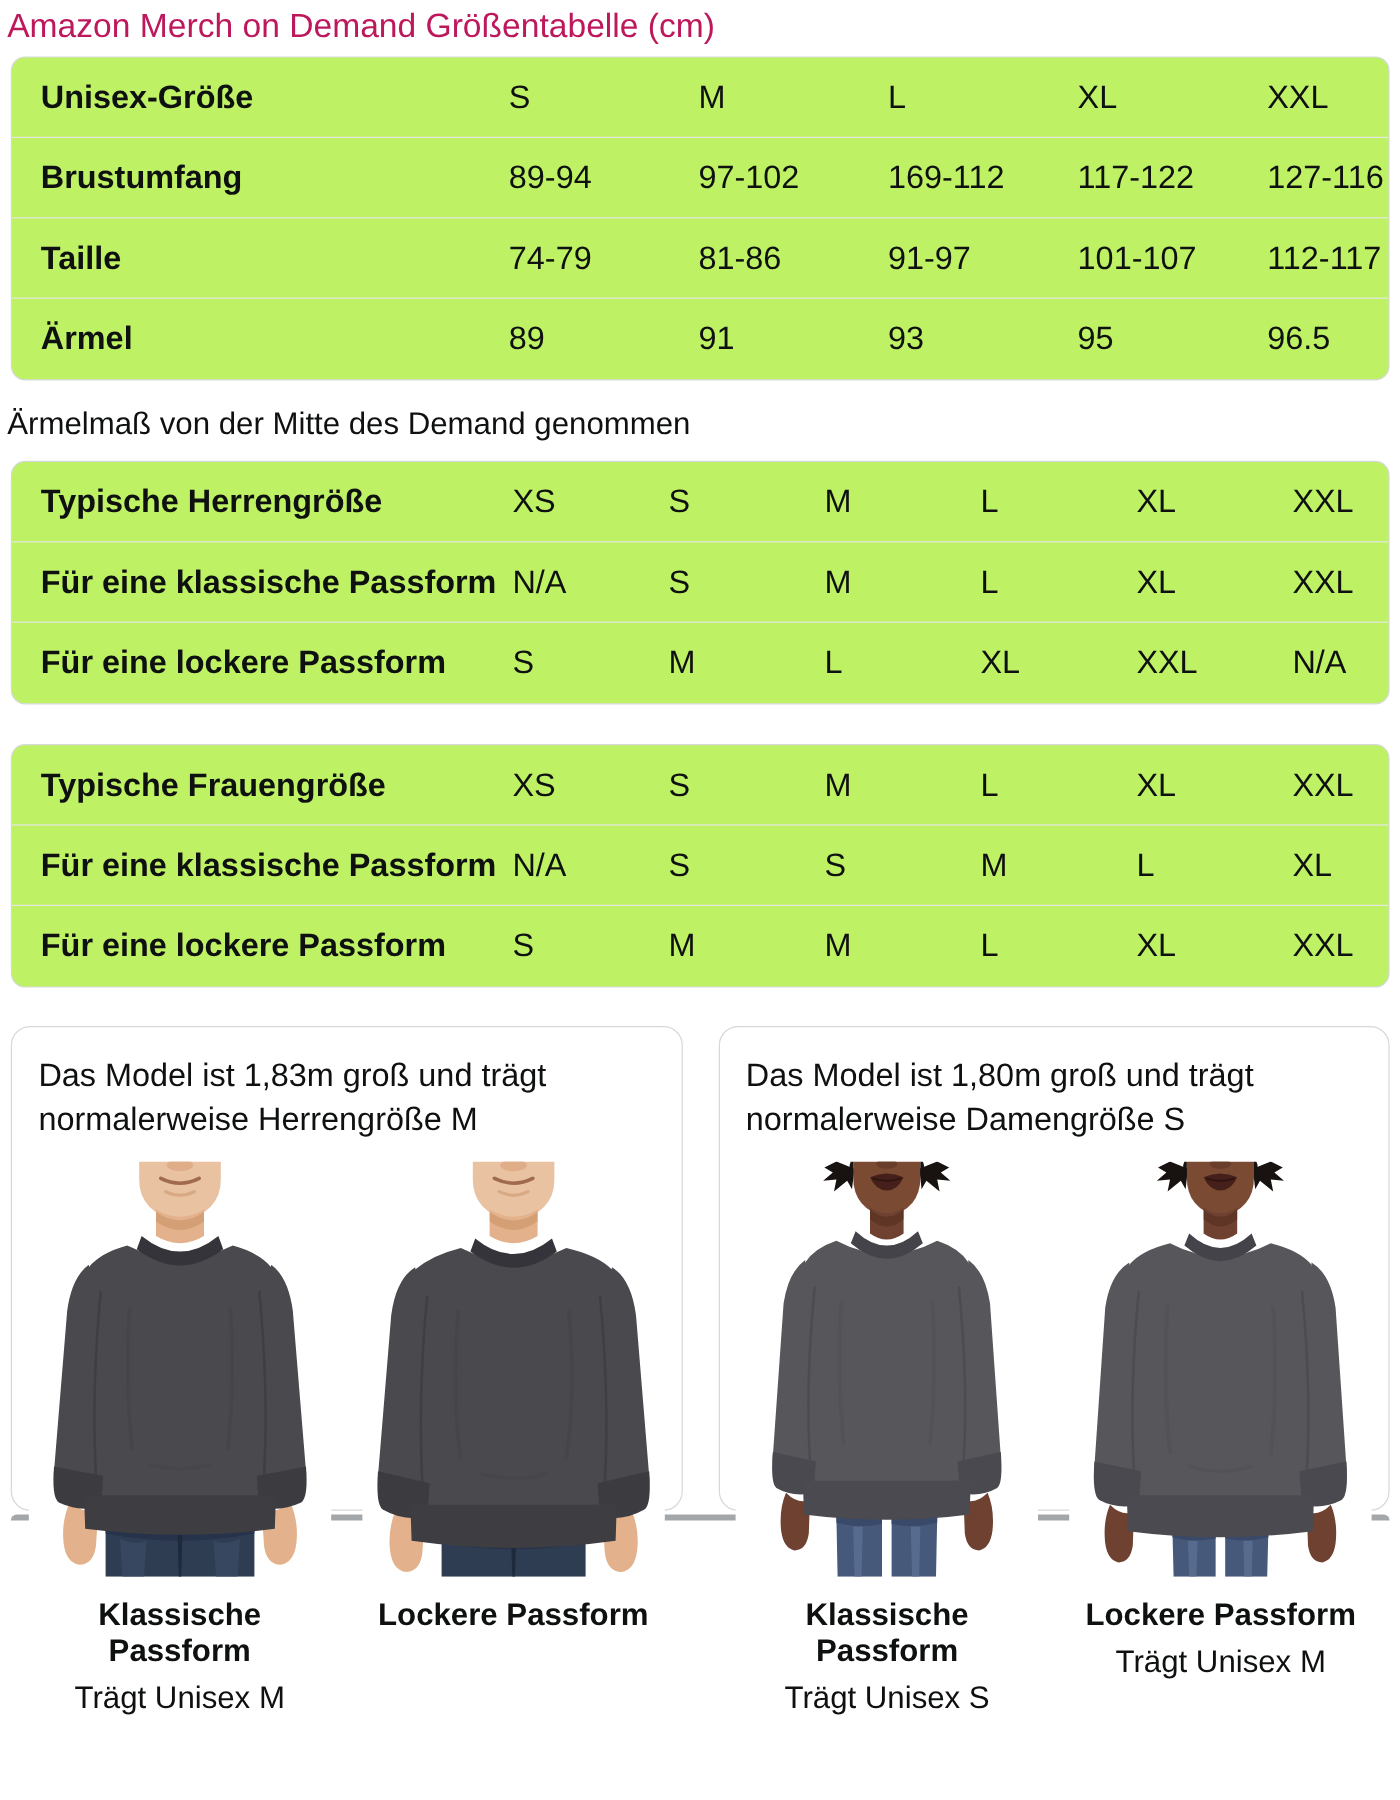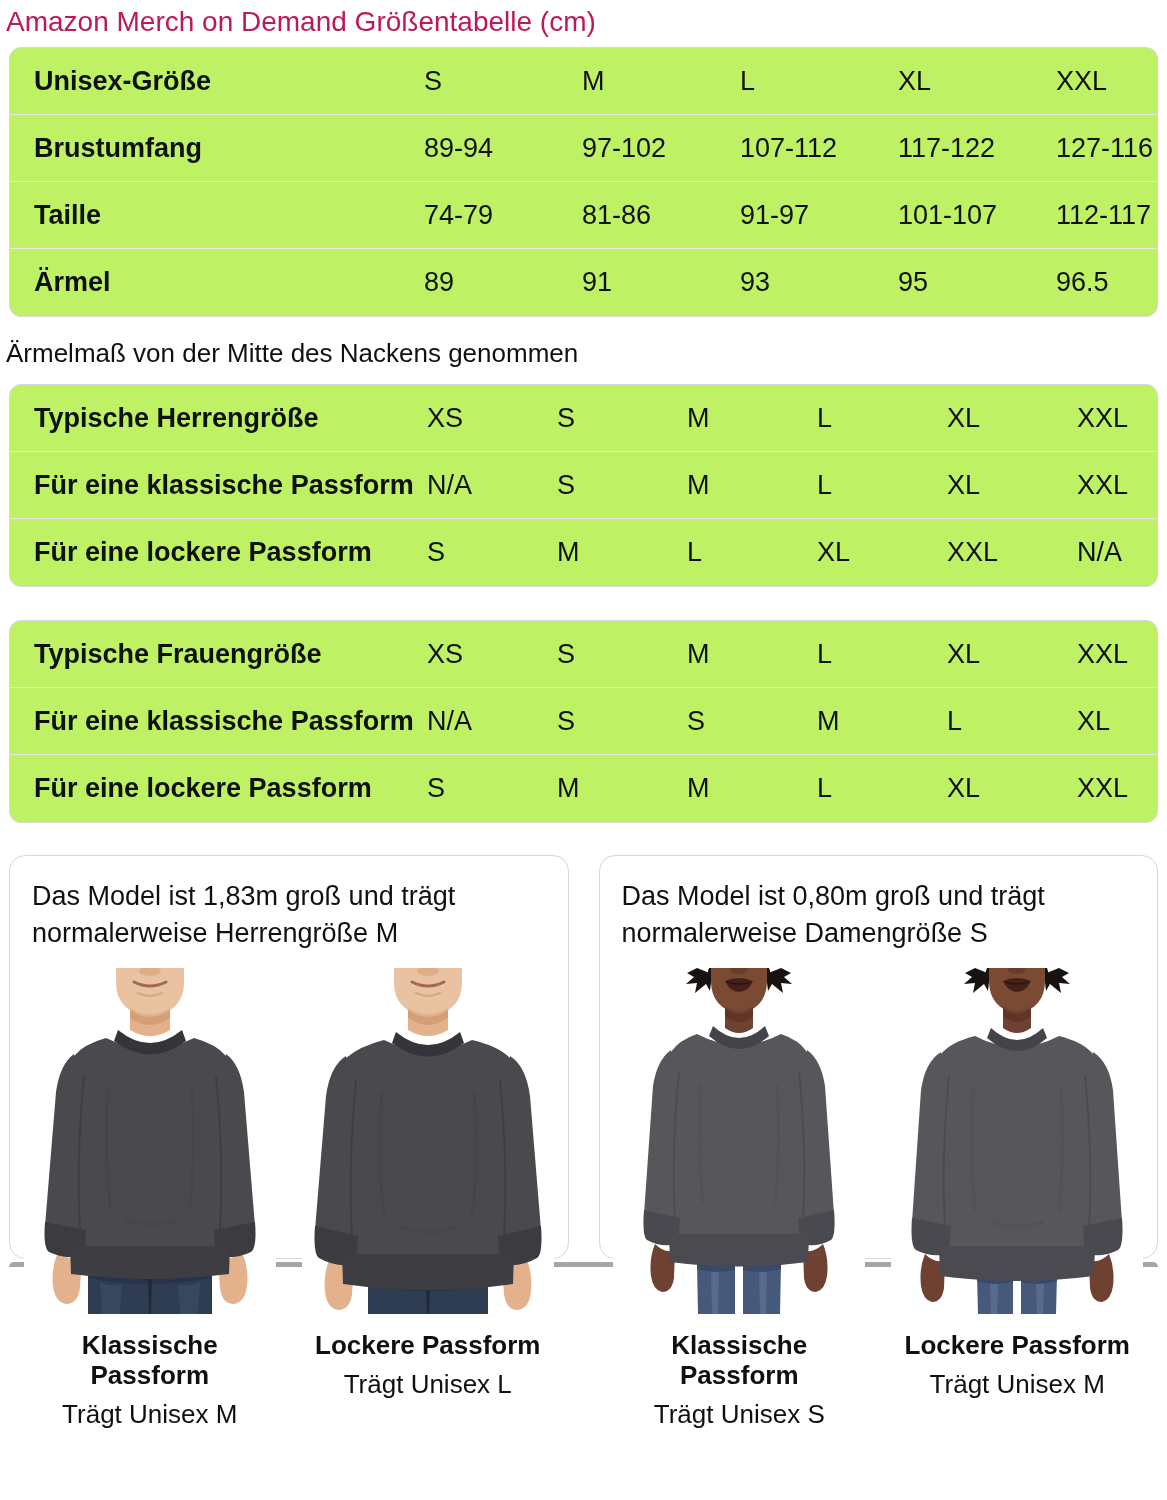--- a/index.html
+++ b/index.html
@@ -54,21 +54,21 @@
       <div class="cell">S</div>
       <div class="cell">M</div>
       <div class="cell">L</div>
       <div class="cell">XL</div>
       <div class="cell">XXL</div>
     </div>
     <div class="trow t5">
       <div class="rlabel">Brustumfang</div>
       <div class="cell">89-94</div>
       <div class="cell">97-102</div>
-      <div class="cell">107-112</div>
+      <div class="cell">169-112</div>
       <div class="cell">117-122</div>
       <div class="cell">127-116</div>
     </div>
     <div class="trow t5">
       <div class="rlabel">Taille</div>
       <div class="cell">74-79</div>
       <div class="cell">81-86</div>
       <div class="cell">91-97</div>
       <div class="cell">101-107</div>
       <div class="cell">112-117</div>
@@ -76,21 +76,21 @@
     <div class="trow t5">
       <div class="rlabel">Ärmel</div>
       <div class="cell">89</div>
       <div class="cell">91</div>
       <div class="cell">93</div>
       <div class="cell">95</div>
       <div class="cell">96.5</div>
     </div>
   </section>
 
-  <p class="note">Ärmelmaß von der Mitte des Nackens genommen</p>
+  <p class="note">Ärmelmaß von der Mitte des Demand genommen</p>
 
 
   <section class="panel fit-men">
     <div class="trow t6">
       <div class="rlabel">Typische Herrengröße</div>
       <div class="cell">XS</div>
       <div class="cell">S</div>
       <div class="cell">M</div>
       <div class="cell">L</div>
       <div class="cell">XL</div>
@@ -219,29 +219,28 @@
               <path d="M172,124 Q178,190 170,248" stroke="#403f44" stroke-width="3" fill="none" opacity="0.35"></path>
               <path d="M98,260 Q126,268 154,260" stroke="#403f44" stroke-width="3" fill="none" opacity="0.3"></path>
               <path d="M13,258 L56,268 L54,296 Q34,300 17,290 Q11,286 13,258 Z" fill="#3c3b40"></path>
               <path d="M239,258 L196,268 L198,296 Q218,300 235,290 Q241,286 239,258 Z" fill="#3c3b40"></path>
               <path d="M40,286 L212,286 L211,316 Q126,328 41,316 Z" fill="#3e3d42"></path>
               <path d="M94,64 Q126,90 158,64 L162,75 Q126,102 90,75 Z" fill="#35343a"></path>
             </g>
           </svg>
           <figcaption>
             <div class="fit-label">Lockere Passform</div>
-            <div class="size-label">Trägt Unisex L</div>
           </figcaption>
         </figure>
 
       </div>
     </div>
 
     <div class="card">
-      <p class="card-desc">Das Model ist 0,80m groß und trägt normalerweise Damengröße S</p>
+      <p class="card-desc">Das Model ist 1,80m groß und trägt normalerweise Damengröße S</p>
       <div class="figures">
 
         <figure class="figure">
           <svg class="model" viewBox="0 0 252 346">
             <g>
               <path d="M84,296 Q84,292 90,292 L118,292 Q122,292 122,296 L122,346 L85,346 Z" fill="#46597b"></path>
               <path d="M130,296 Q130,292 134,292 L162,292 Q168,292 168,296 L167,346 L130,346 Z" fill="#46597b"></path>
               <path d="M84,292 L122,292 L122,302 Q102,306 84,301 Z" fill="#39496a"></path>
               <path d="M130,292 L168,292 L168,301 Q148,306 130,302 Z" fill="#39496a"></path>
               <path d="M98,304 L106,304 L105,346 L99,346 Z" fill="#5a6f94" opacity="0.8"></path>

